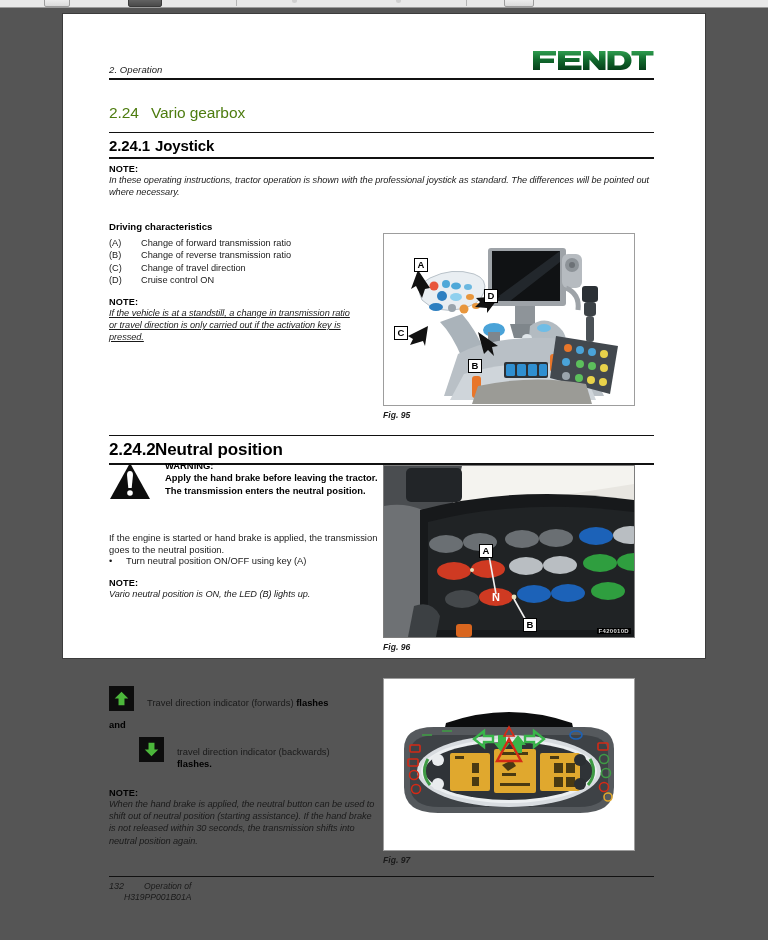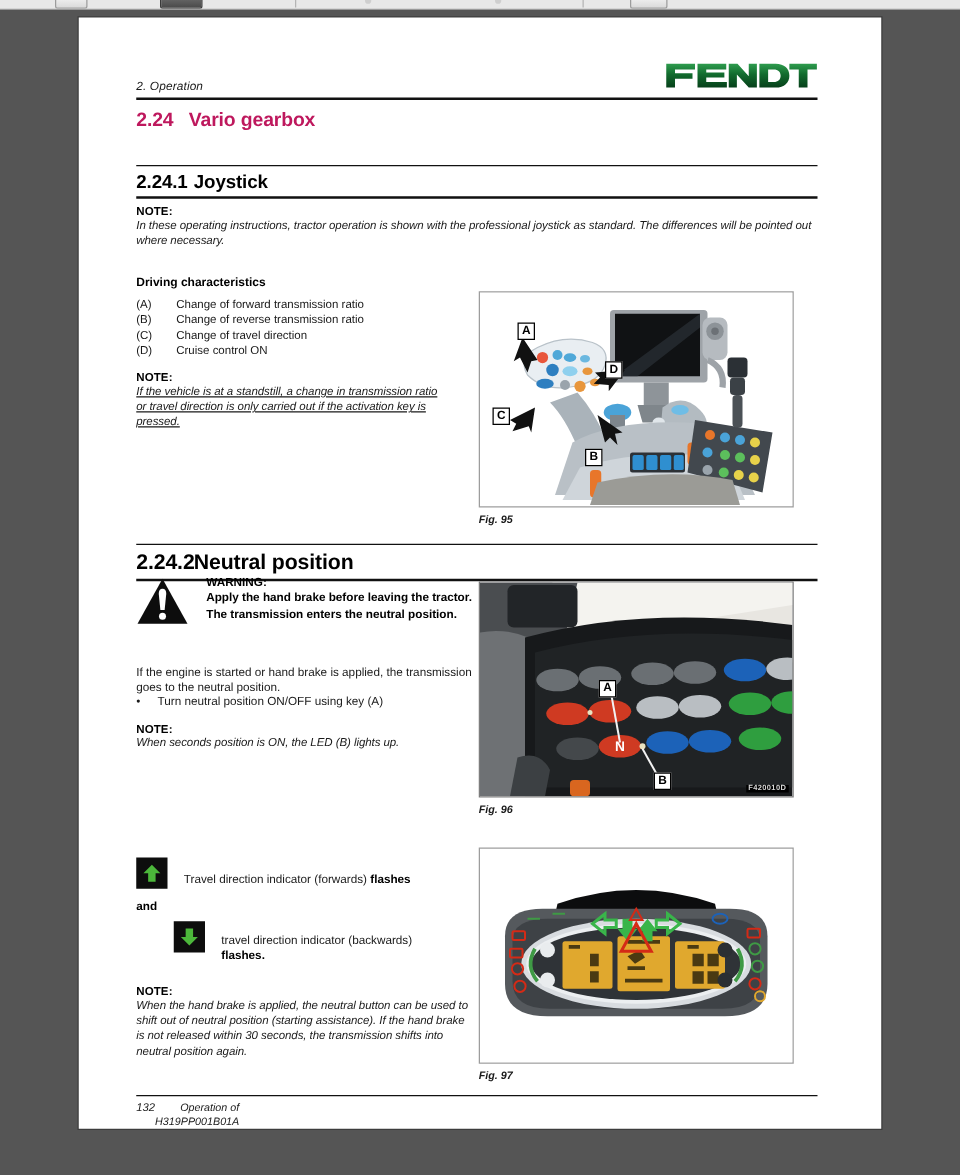--- a/index.html
+++ b/index.html
@@ -37,21 +37,21 @@
   #viewer-bg {
     position: absolute; top: 8px; left: 0;
     width: 768px; height: 932px;
     background: #555555;
   }
 
   
   #page-sheet {
     position: absolute;
     top: 14px; left: 63px;
-    width: 642px; height: 889px;
+    width: 642px; height: 644px;
     background: #ffffff;
     box-shadow: 0 0 0 1px #3c3c3c;
   }
 
   
   #running-head {
     position: absolute; top: 50px; left: 46px; width: 545px;
   }
   #running-head .rh-text {
     font-size: 9.5px; font-style: italic; color: #1a1a1a;
@@ -60,22 +60,22 @@
   #running-head .rh-rule {
     margin-top: 3px; height: 1.5px; background: #111;
   }
   #fendt-logo {
     position: absolute; right: 0; top: -16px;
     width: 122px; height: 24px;
   }
 
   
   #chapter-heading {
-    position: absolute; top: 74px; left: 46px; width: 545px;
-    font-size: 15.5px; font-weight: bold; color: #be185d;
+    position: absolute; top: 90px; left: 46px; width: 545px;
+    font-size: 15.5px; font-weight: normal; color: #4d7c0f;
     letter-spacing: -.1px;
   }
   #chapter-heading .num { display: inline-block; width: 42px; }
 
   #sub-heading-1 {
     position: absolute; top: 118px; left: 46px; width: 545px;
   }
   #sub-heading-1 .rule-top { height: 1.4px; background: #111; }
   #sub-heading-1 .txt {
     font-size: 15px; font-weight: bold; color: #000;
@@ -407,21 +407,21 @@
 
   <div class="body-text" id="para-engine">If the engine is started or hand brake is applied, the transmission goes to the neutral position.</div>
 
   <div id="bullet-row">
     <span class="dot">•</span>
     <span>Turn neutral position ON/OFF using key (A)</span>
   </div>
 
   <div class="col-left" id="note-3">
     <div class="note-label">NOTE:</div>
-    <div class="note-body">When seconds position is ON, the LED (B) lights up.</div>
+    <div class="note-body">Vario neutral position is ON, the LED (B) lights up.</div>
   </div>
 
   <div class="figure" id="figure-96">
     <div class="fig-frame">
       <svg viewBox="0 0 250 171" style="width:100%;height:100%;display:block;">
         <rect width="250" height="171" fill="#3a3d40"></rect>
 
         <path d="M58 0 h192 v64 l-192 22 z" fill="#e8e6e1"></path>
         <path d="M58 0 h192 v18 l-192 30 z" fill="#f4f3ef"></path>
 

